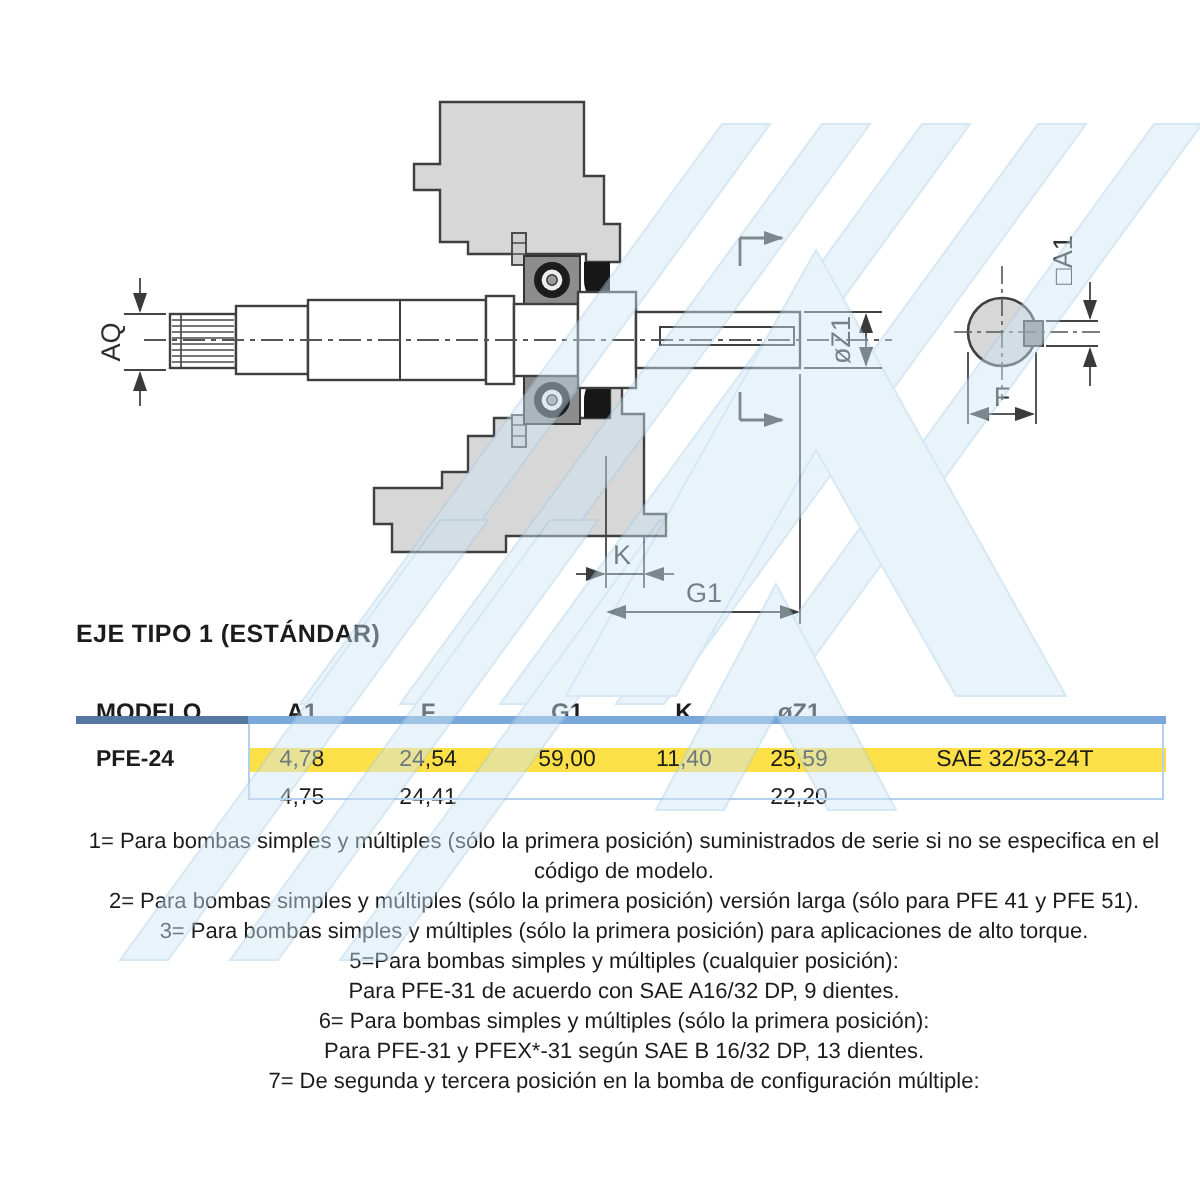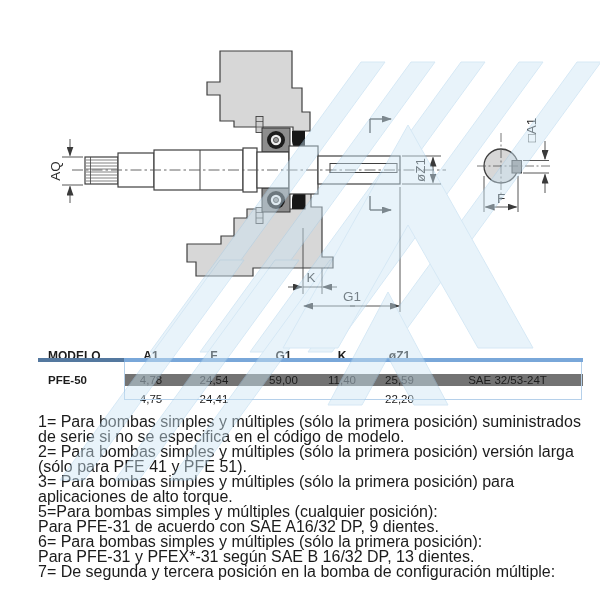--- a/index.html
+++ b/index.html
@@ -13,25 +13,25 @@
   
   .tbl{position:absolute;left:38px;top:338px;width:545px;font-size:11.5px;}
   .tr{display:flex;align-items:center;height:19px;}
   .tr.head{height:20px;font-weight:bold;font-size:12px;}
   .c{text-align:center;margin-top:16px;}
   .c.model{width:86px;text-align:left;padding-left:10px;box-sizing:border-box;font-weight:bold;}
   .c.a1{width:54px;} .c.f{width:72px;} .c.g1{width:67px;} .c.k{width:50px;}
   .c.z1{width:65px;} .c.aq{width:151px;}
   .bar{position:relative;height:4px;background:#79a7d9;}
   .bar-dark{position:absolute;left:0;top:0;width:86px;height:4px;background:#54789f;}
-  .r1 .c:not(.model){background:#737373;}
+  .r1 .c:not(.model){background:#fde047;}
   .data-frame{position:absolute;left:86px;top:24px;width:458px;height:38px;
               border:1px solid #b5d0ea;border-top:none;box-sizing:border-box;pointer-events:none;}
   
-  .notes{position:absolute;left:38px;top:414px;width:548px;font-size:16px;line-height:15px;color:#1b1b1b;}
+  .notes{position:absolute;left:38px;top:414px;width:548px;font-size:11px;line-height:15px;color:#1b1b1b;text-align:center;}
   .notes p{margin:0;}
 </style>
 </head>
 <body>
 
 <div class="stage">
 
   
   <svg width="600" height="340" viewBox="0 0 600 340">
     <defs>
@@ -153,36 +153,37 @@
     <g stroke="#444" stroke-width="0.9">
       <line x1="484" y1="176" x2="484" y2="212"></line>
       <line x1="518" y1="176" x2="518" y2="212"></line>
       <line x1="501" y1="207" x2="485.5" y2="207" marker-end="url(#arr)"></line>
       <line x1="501" y1="207" x2="516.5" y2="207" marker-end="url(#arr)"></line>
       <text class="dimtext" x="501" y="203" text-anchor="middle" stroke="none">F</text>
     </g>
   </svg>
 
   
+  <div class="sec-title">EJE TIPO 1 (ESTÁNDAR)</div>
 
   
   <div class="tbl">
     <div class="tr head">
       <div class="c model">MODELO</div>
       <div class="c a1">A1</div>
       <div class="c f">F</div>
       <div class="c g1">G1</div>
       <div class="c k">K</div>
       <div class="c z1">øZ1</div>
     </div>
     <div class="bar">
       <div class="bar-dark"></div>
     </div>
     <div class="tr r1">
-      <div class="c model">PFE-50</div>
+      <div class="c model">PFE-24</div>
       <div class="c a1">4,78</div>
       <div class="c f">24,54</div>
       <div class="c g1">59,00</div>
       <div class="c k">11,40</div>
       <div class="c z1">25,59</div>
       <div class="c aq">SAE 32/53-24T</div>
     </div>
     <div class="tr r2">
       <div class="c model"></div>
       <div class="c a1">4,75</div>

